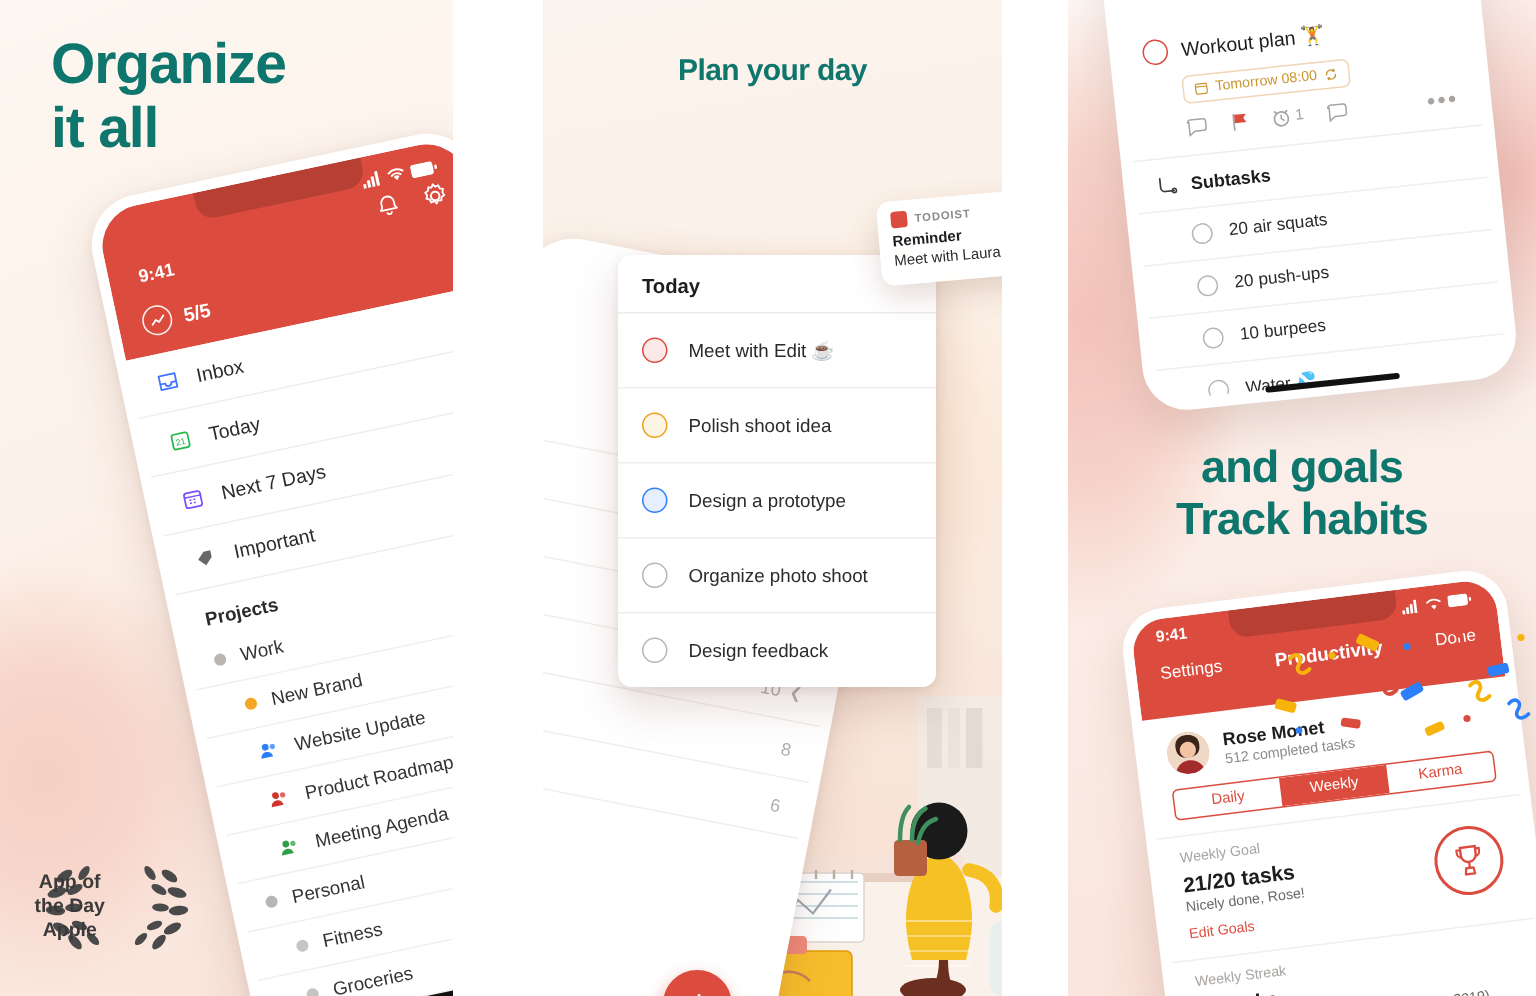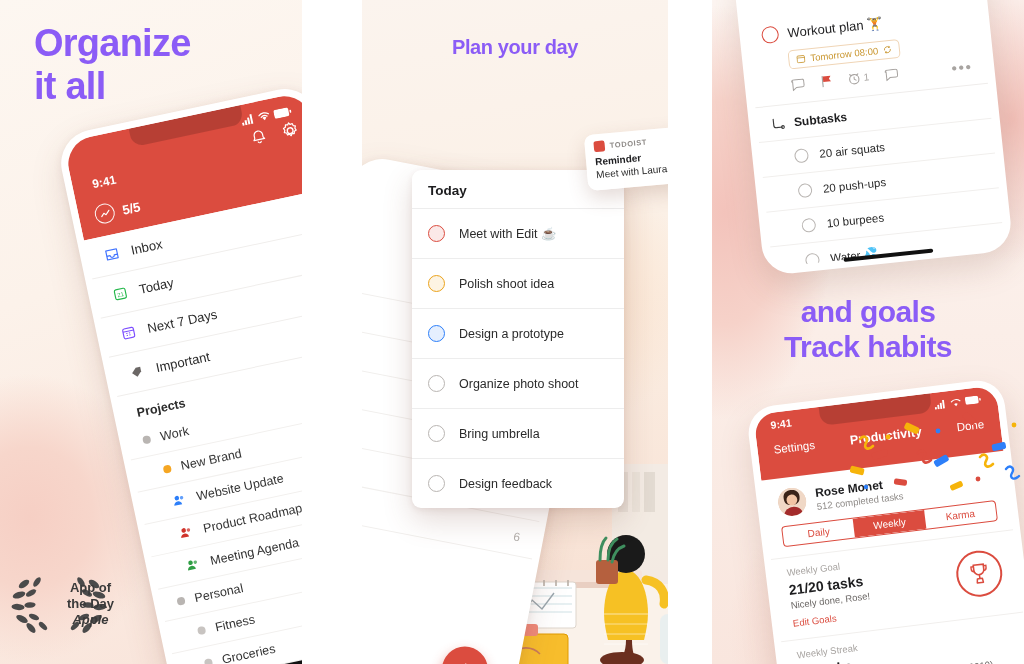--- a/index.html
+++ b/index.html
@@ -23,21 +23,21 @@
       radial-gradient(ellipse 240px 200px at 55% 45%, #fbdcc2 0%, rgba(252,239,228,0) 70%),
       radial-gradient(ellipse 200px 180px at 20% 85%, #fae0d2 0%, rgba(253,243,236,0) 70%),
       linear-gradient(170deg,#fbf4ee 0%, #fbefe4 45%, #f7ded0 100%); }
   #bg3 { background:
       radial-gradient(ellipse 150px 280px at 4% 32%, #f3c3bb 0%, #f6d2c9 40%, rgba(251,238,233,0) 74%),
       radial-gradient(ellipse 160px 200px at 96% 18%, #f2c0b8 0%, rgba(251,236,231,0) 72%),
       radial-gradient(ellipse 200px 200px at 50% 95%, #f5cfc5 0%, rgba(252,241,236,0) 70%),
       linear-gradient(180deg,#fdf6f2 0%, #fbeee8 50%, #f9e6de 100%); }
 
   
-  .headline { position:absolute; font-weight:700; color:#8b5cf6; letter-spacing:-0.02em; z-index:6; }
+  .headline { position:absolute; font-weight:700; color:#0f766e; letter-spacing:-0.02em; z-index:6; }
   #headline-1 { left:34px; top:22px; font-size:38px; line-height:1.12; }
   #headline-2 { left:0; right:0; top:36px; text-align:center; font-size:20px; line-height:1.12; }
   #headline-3 { left:0; right:0; top:295px; text-align:center; font-size:30px; line-height:1.16; }
 
   
   .phone { position:absolute; background:#fff; border-radius:34px;
            box-shadow:0 14px 34px rgba(120,70,55,.18), 0 2px 8px rgba(120,70,55,.10); }
   .screen { position:absolute; inset:7px; border-radius:28px; overflow:hidden; background:#fff; }
   .notch { position:absolute; left:50%; transform:translateX(-50%); top:0;
            width:46%; height:19px; background:#000; opacity:.16; border-radius:0 0 12px 12px; }
@@ -141,24 +141,24 @@
   .seg div.on { background:#db4c3f; color:#fff; }
   .pp-sec { padding:9px 14px 11px; border-top:1px solid #f1efed; position:relative; }
   .pp-lab { font-size:9.5px; color:#a8a4a1; }
   .pp-big { font-size:14px; font-weight:700; color:#1d1d1f; margin-top:4px; }
   .pp-note { font-size:9.5px; color:#6b6765; margin-top:2px; }
   .pp-link { font-size:9.5px; color:#db4c3f; margin-top:7px; }
   .trophy { position:absolute; right:16px; top:16px; width:46px; height:46px; border-radius:50%;
             border:2px solid #db4c3f; display:flex; align-items:center; justify-content:center; }
 
   
-  #app-badge { position:absolute; left:4px; top:560px; width:110px; height:88px; z-index:8;
-               display:flex; align-items:center; justify-content:flex-end; }
+  #app-badge { position:absolute; left:23px; top:560px; width:110px; height:88px; z-index:8;
+               display:flex; align-items:center; justify-content:flex-start; }
   .badge-text { text-align:center; color:#3a3a3a; font-weight:700; line-height:1.2; }
-  .badge-text .l1 { font-size:13px; } .badge-text .l3 { font-size:13px; margin-top:1px;font-style:italic; }
+  .badge-text .l1 { font-size:13px; } .badge-text .l3 { font-size:13px; margin-top:1px; }
 </style>
 </head>
 <body>
 
 <div class="stage">
 
   <div class="panel" id="panel-1">
     <div class="bg-wash" id="bg1"></div>
 
     <div class="headline" id="headline-1">
@@ -432,24 +432,20 @@
           <div class="task-row">
             <span class="ck" style="border-color:#2d7ff9;background:#2d7ff91f;"></span>
             <span>Design a prototype</span>
           </div>
           <div class="task-row">
             <span class="ck" style="border-color:#b9b5b2;background:transparent;"></span>
             <span>Organize photo shoot</span>
           </div>
           <div class="task-row">
             <span class="ck" style="border-color:#b9b5b2;background:transparent;"></span>
-            <span>Bring umbrella</span>
-          </div>
-          <div class="task-row">
-            <span class="ck" style="border-color:#b9b5b2;background:transparent;"></span>
             <span>Design feedback</span>
           </div>
         </div>
     </div>
 
     <div id="toast">
       <div class="toast-head">
         <span class="toast-logo"></span>
         <span class="toast-app">TODOIST</span>
       </div>

